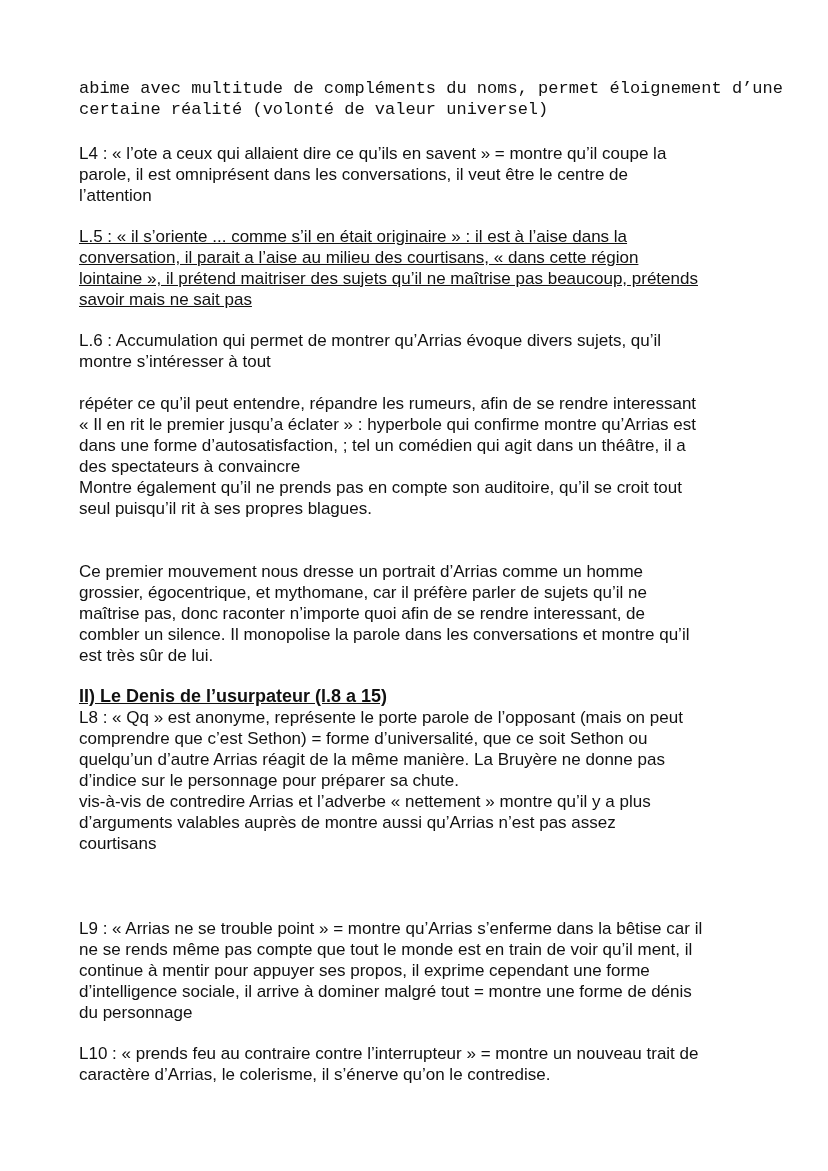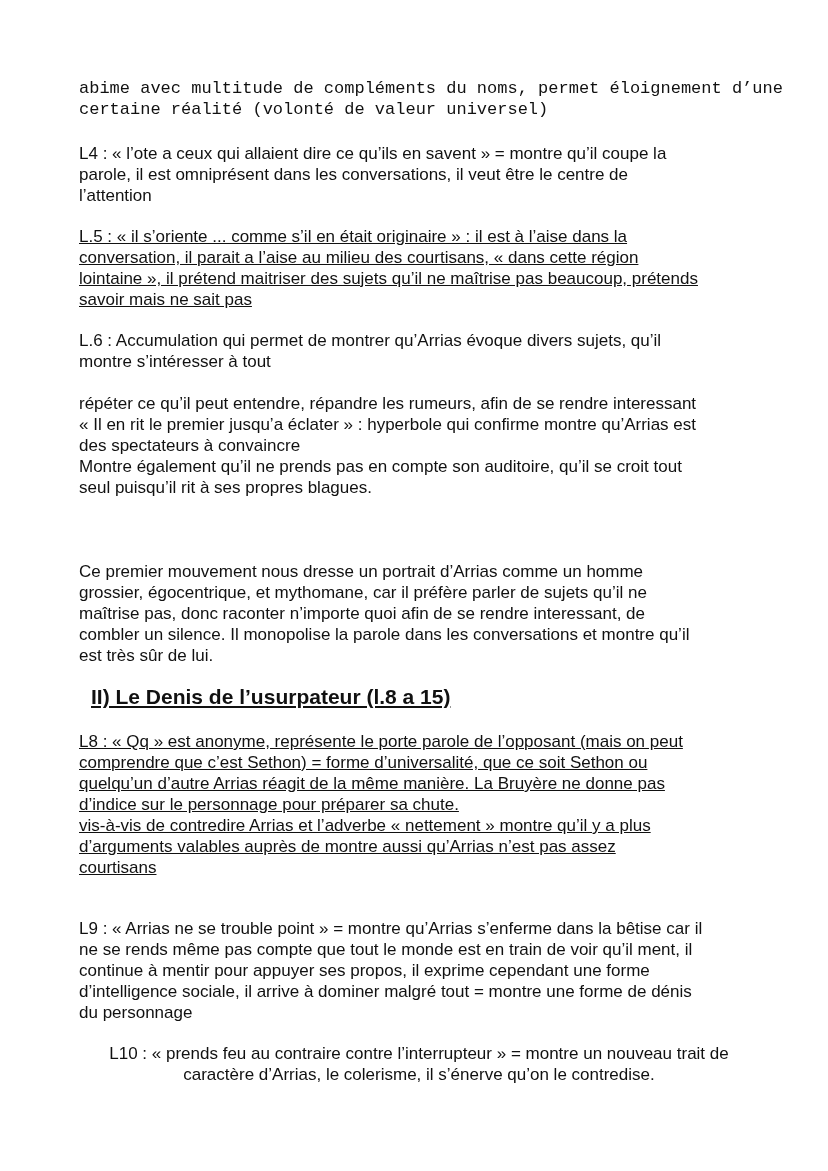--- a/index.html
+++ b/index.html
@@ -29,24 +29,24 @@
       width: 680px;
       margin: 0;
       white-space: normal;
     }
     .line {
       display: block;
       white-space: nowrap;
     }
     .heading {
       position: absolute;
-      left: 12px;
+      left: 0;
       font-weight: bold;
       text-decoration: underline;
-      font-size: 21px;
+      font-size: 18px;
       line-height: 21px;
       white-space: nowrap;
     }
   </style>
 </head>
 <body>
 
 <div class="page">
 
   <div class="para" style="top:78px;font-family:Liberation Mono, monospace;">
@@ -68,51 +68,52 @@
   </div>
 
   <div class="para" style="top:330px;">
     <span class="line">L.6 : Accumulation qui permet de montrer qu’Arrias évoque divers sujets, qu’il</span>
     <span class="line">montre s’intéresser à tout</span>
   </div>
 
   <div class="para" style="top:393px;">
     <span class="line">répéter ce qu’il peut entendre, répandre les rumeurs, afin de se rendre interessant</span>
     <span class="line">« Il en rit le premier jusqu’a éclater » : hyperbole qui confirme montre qu’Arrias est</span>
+    <span class="line">dans une forme d’autosatisfaction, ; tel un comédien qui agit dans un théâtre, il a</span>
     <span class="line">des spectateurs à convaincre</span>
     <span class="line">Montre également qu’il ne prends pas en compte son auditoire, qu’il se croit tout</span>
     <span class="line">seul puisqu’il rit à ses propres blagues.</span>
   </div>
 
   <div class="para" style="top:561px;">
     <span class="line">Ce premier mouvement nous dresse un portrait d’Arrias comme un homme</span>
     <span class="line">grossier, égocentrique, et mythomane, car il préfère parler de sujets qu’il ne</span>
     <span class="line">maîtrise pas, donc raconter n’importe quoi afin de se rendre interessant, de</span>
     <span class="line">combler un silence. Il monopolise la parole dans les conversations et montre qu’il</span>
     <span class="line">est très sûr de lui.</span>
   </div>
 
   <div class="heading" style="top:686px;">II) Le Denis de l’usurpateur (l.8 a 15)</div>
 
-  <div class="para" style="top:731px;text-decoration:underline;">
+  <div class="para" style="top:707px;">
     <span class="line">L8 : « Qq » est anonyme, représente le porte parole de l’opposant (mais on peut</span>
     <span class="line">comprendre que c’est Sethon) = forme d’universalité, que ce soit Sethon ou</span>
     <span class="line">quelqu’un d’autre Arrias réagit de la même manière. La Bruyère ne donne pas</span>
     <span class="line">d’indice sur le personnage pour préparer sa chute.</span>
     <span class="line">vis-à-vis de contredire Arrias et l’adverbe « nettement » montre qu’il y a plus</span>
     <span class="line">d’arguments valables auprès de montre aussi qu’Arrias n’est pas assez</span>
     <span class="line">courtisans</span>
   </div>
 
   <div class="para" style="top:918px;">
     <span class="line">L9 : « Arrias ne se trouble point » = montre qu’Arrias s’enferme dans la bêtise car il</span>
     <span class="line">ne se rends même pas compte que tout le monde est en train de voir qu’il ment, il</span>
     <span class="line">continue à mentir pour appuyer ses propos, il exprime cependant une forme</span>
     <span class="line">d’intelligence sociale, il arrive à dominer malgré tout = montre une forme de dénis</span>
     <span class="line">du personnage</span>
   </div>
 
-  <div class="para" style="top:1043px;text-align:center;">
+  <div class="para" style="top:1043px;">
     <span class="line">L10 : « prends feu au contraire contre l’interrupteur » = montre un nouveau trait de</span>
     <span class="line">caractère d’Arrias, le colerisme, il s’énerve qu’on le contredise.</span>
   </div>
 
 </div>
 
 </body></html>

